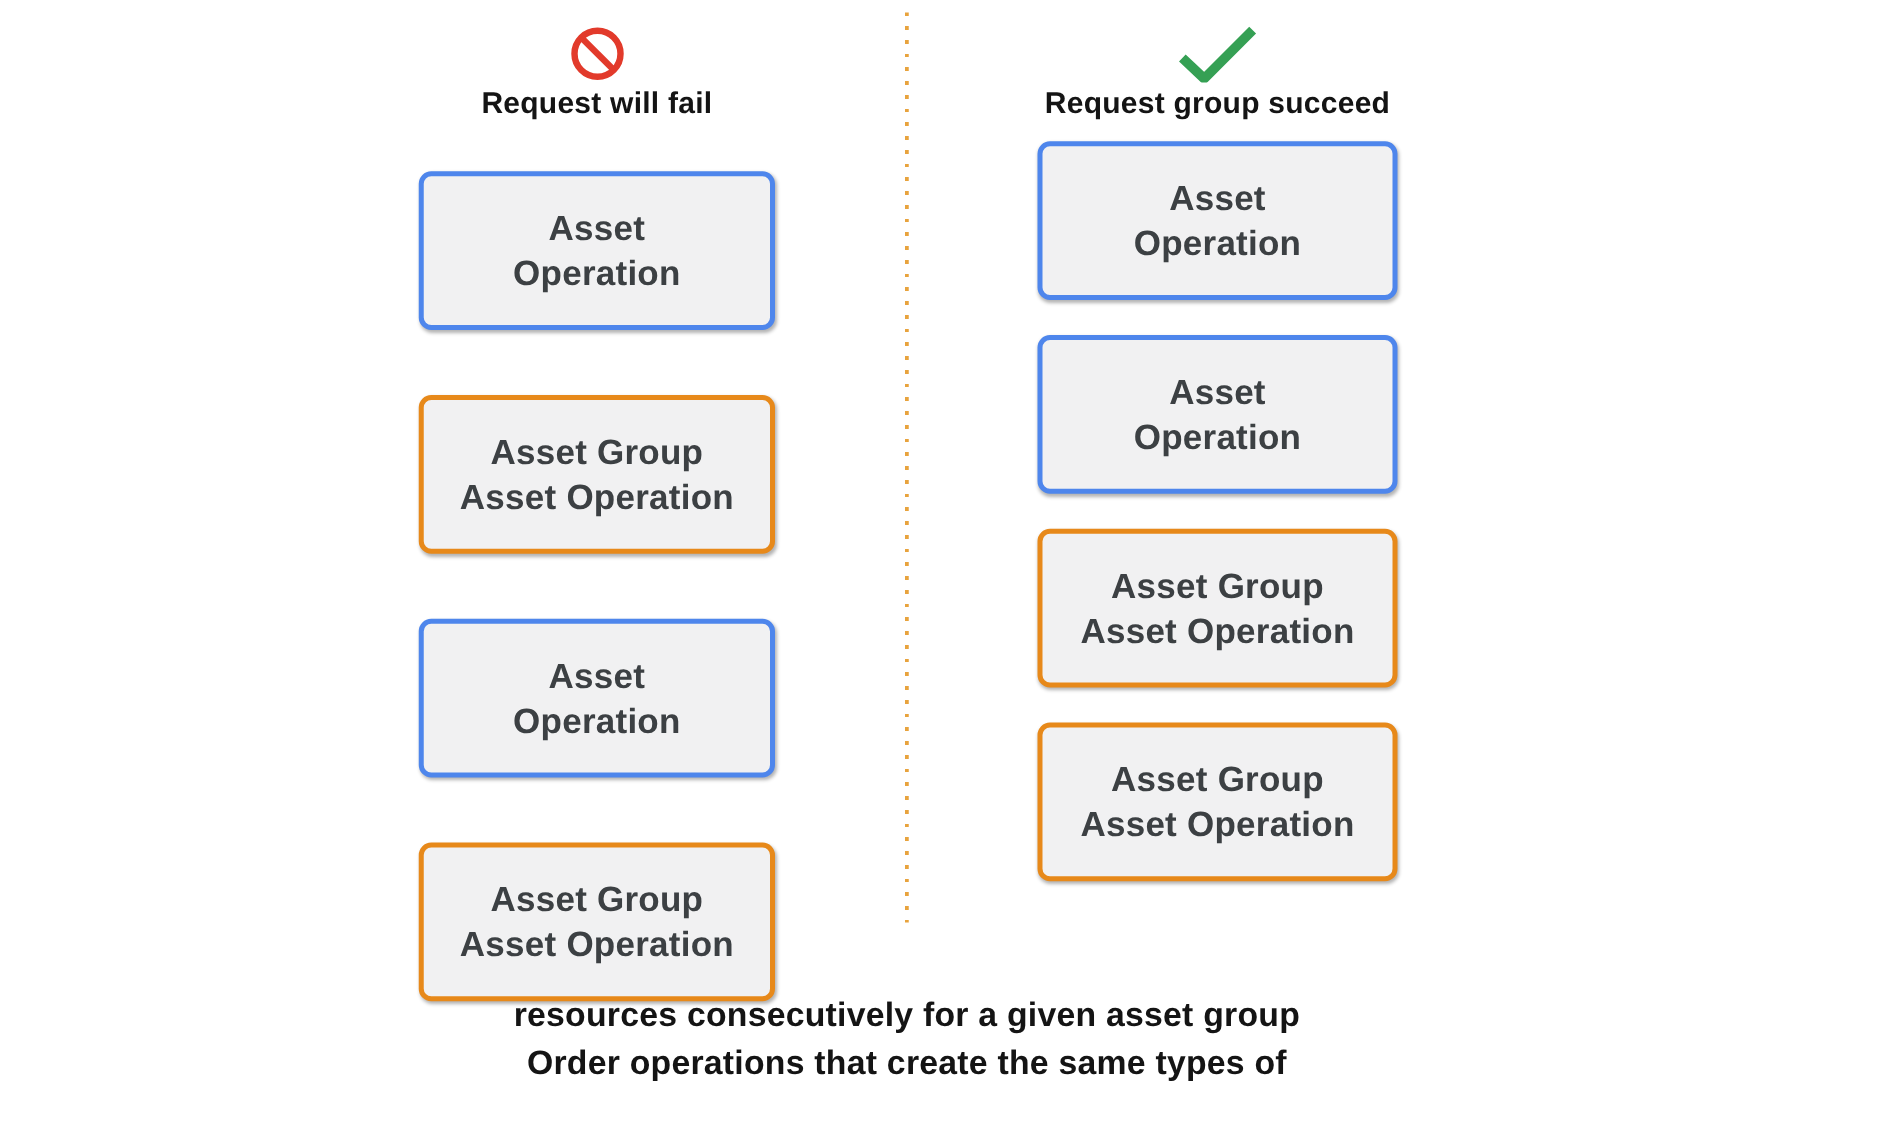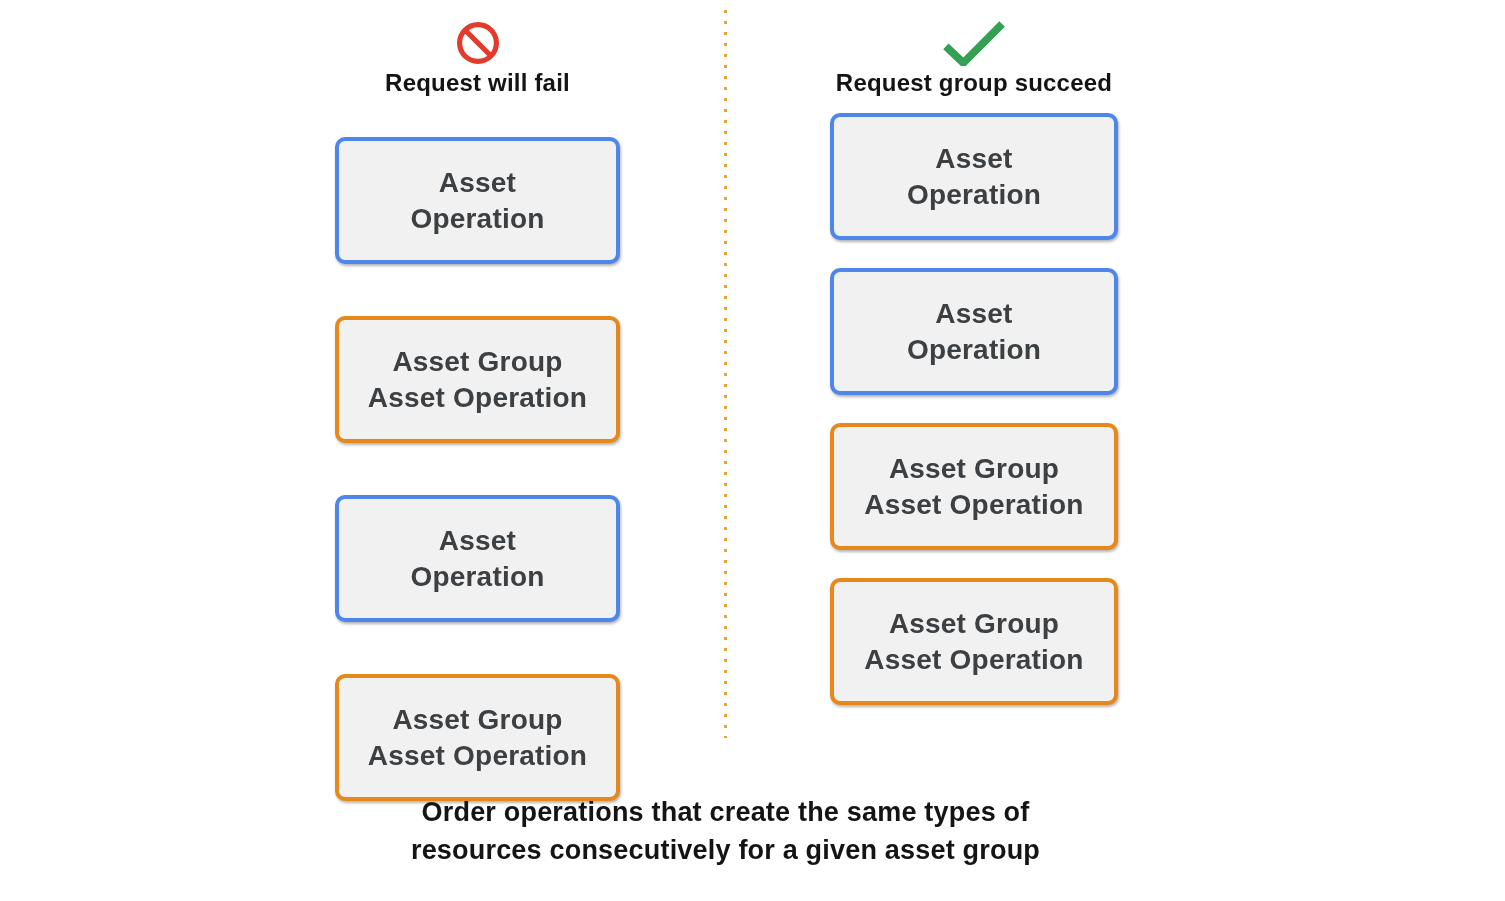--- a/index.html
+++ b/index.html
@@ -150,17 +150,17 @@
       <span class="box-line">Asset Group</span>
       <span class="box-line">Asset Operation</span>
     </div>
     <div class="op-box" data-variant="orange">
       <span class="box-line">Asset Group</span>
       <span class="box-line">Asset Operation</span>
     </div>
   </section>
 
   <p id="caption">
+    <span class="caption-line">resources consecutively for a given asset group</span>
     <span class="caption-line">Order operations that create the same types of</span>
-    <span class="caption-line">resources consecutively for a given asset group</span>
   </p>
 
 </div>
 
 </body></html>

